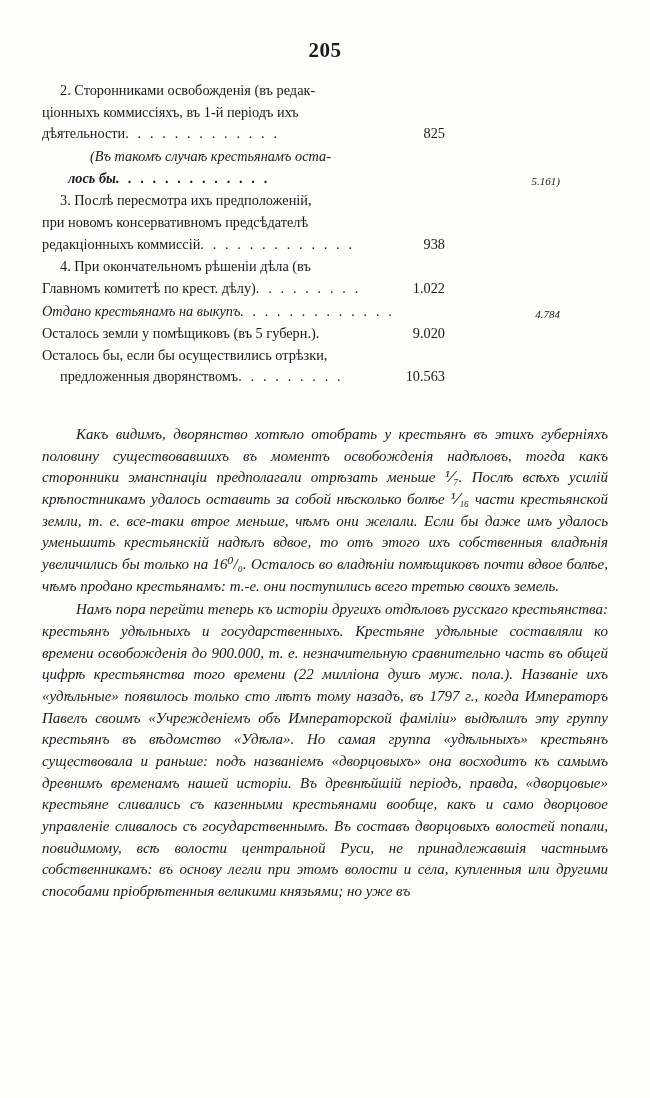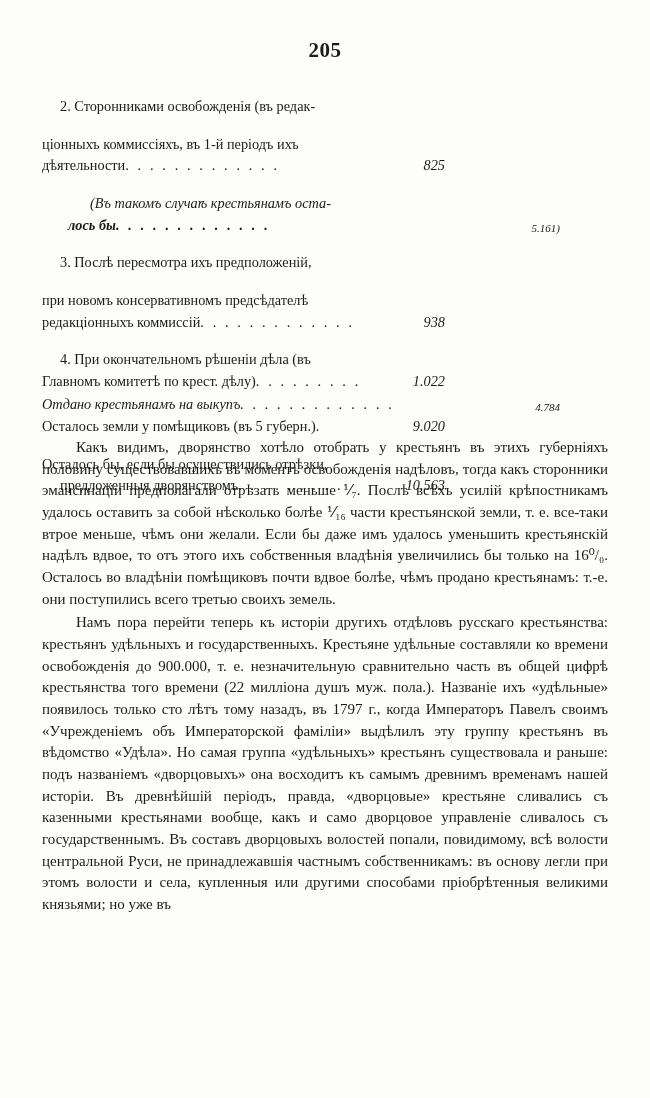--- a/index.html
+++ b/index.html
@@ -41,35 +41,33 @@
     font-size: 14.3px;
     line-height: 1.52;
   }
   .toc-entry {
     position: relative;
     margin-bottom: 1px;
   }
   .toc-line {
     display: block;
     white-space: nowrap;
-    margin-top: 16px;
   }
   .indent-1 { padding-left: 18px; }
   .indent-2 { padding-left: 48px; }
   .indent-3 { padding-left: 26px; font-weight: bold; }
   .leader {
     letter-spacing: 2.6px;
   }
   .num {
     position: absolute;
     right: 163px;
     bottom: 0;
     text-align: right;
     font-size: 14.3px;
-    font-style: italic;
   }
   .num-far {
     position: absolute;
     right: 48px;
     bottom: 0;
     text-align: right;
     font-style: italic;
     font-size: 11px;
   }
   .ital { font-style: italic; }
@@ -78,26 +76,27 @@
     height: 21.6px;
   }
   .toc-text {
     position: absolute;
     left: 0;
     bottom: 0;
   }
   
   .body-text {
     position: absolute;
-    top: 437px;
+    top: 424px;
     left: 42px;
     width: 566px;
     font-size: 15px;
     line-height: 1.445;
     text-align: justify;
+    font-style: italic;
   }
   .body-text p {
     margin: 0 0 0 0;
     text-indent: 34px;
     hyphens: manual;
   }
   .body-text p + p {
     margin-top: 2px;
   }
 </style>

